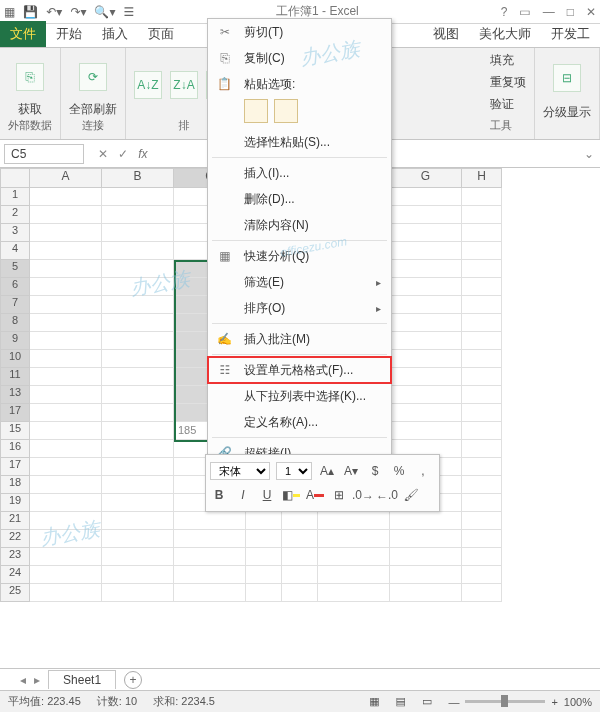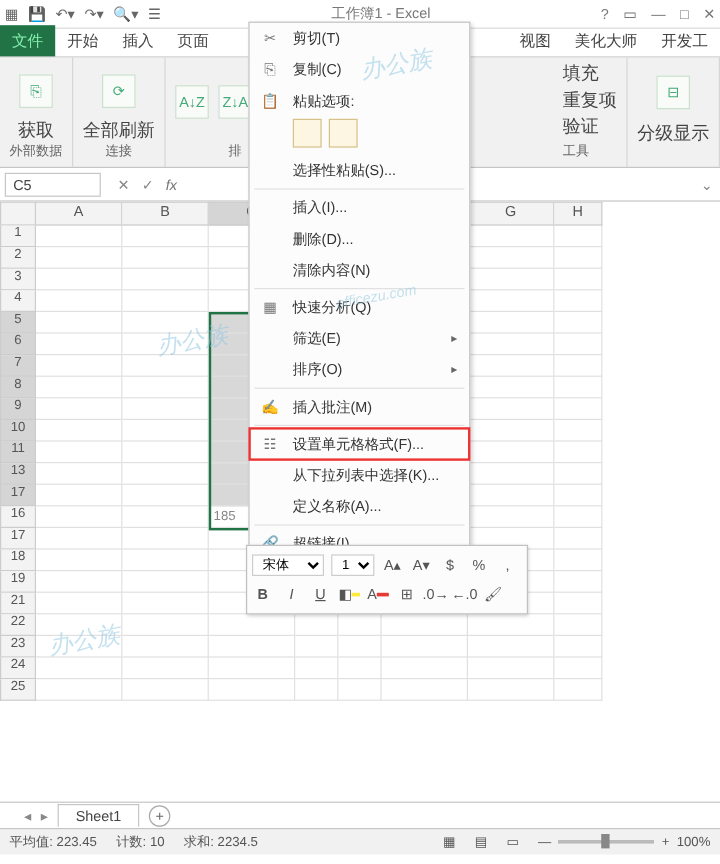--- a/index.html
+++ b/index.html
@@ -3,28 +3,28 @@
 <meta charset="utf-8">
 <style>
 * { box-sizing: border-box; margin: 0; padding: 0; font-family: "Microsoft YaHei", SimSun, sans-serif; }
 body { width: 600px; height: 720px; background: #fff; overflow: hidden; position: relative; font-size: 12px; color: #444; }
 .titlebar { height: 24px; background: #fff; display: flex; align-items: center; padding: 0 4px; border-bottom: 1px solid #d4d4d4; }
 .titlebar .qat { display: flex; gap: 8px; align-items: center; }
 .titlebar .qat span { color: #666; }
 .titlebar .title { flex: 1; text-align: center; color: #777; }
 .titlebar .win { display: flex; gap: 12px; color: #777; }
 .tabs { height: 24px; display: flex; align-items: end; background: #fff; border-bottom: 1px solid #c6c6c6; }
-.tabs .file { background: #217346; color: #86efac; padding: 4px 10px; font-size: 13px; }
+.tabs .file { background: #217346; color: #fde047; padding: 4px 10px; font-size: 13px; }
 .tabs .tab { padding: 4px 10px; color: #444; font-size: 13px; }
 .ribbon { height: 92px; background: #f1f1f1; border-bottom: 1px solid #c6c6c6; display: flex; position: relative; }
 .ribgroup { border-right: 1px solid #d6d6d6; padding: 4px 8px; display: flex; flex-direction: column; align-items: center; justify-content: space-between; }
 .ribgroup .icons { display: flex; gap: 8px; align-items: center; flex: 1; }
 .ribgroup .icon { width: 28px; height: 28px; display: flex; align-items: center; justify-content: center; border: 1px solid #cbe0cd; background: #f8fbf8; color: #4a7; }
 .ribgroup .label { font-size: 11px; color: #666; padding-bottom: 2px; }
-.ribgroup .txt { font-size: 15px; color: #444; }
+.ribgroup .txt { font-size: 12px; color: #444; }
 .namebox-row { height: 28px; background: #fff; display: flex; align-items: center; border-bottom: 1px solid #c6c6c6; }
 .namebox { width: 80px; border: 1px solid #c6c6c6; padding: 2px 6px; margin: 2px 4px; }
 .fx { display: flex; gap: 10px; align-items: center; margin-left: 10px; color: #888; }
 .fx-label { color: #777; font-style: italic; }
 .grid { position: relative; height: 500px; overflow: hidden; }
 .colhdr { display: flex; height: 20px; }
 .colhdr .corner { width: 30px; border: 1px solid #ccc; background: #f3f3f3; }
 .colhdr .ch { width: 72px; border: 1px solid #ccc; border-left: none; background: #f3f3f3; text-align: center; color: #555; }
 .rows { }
 .row { display: flex; height: 18px; }
@@ -296,20 +296,31 @@
         <div class="cell" style="width: 72px;"></div>
         <div class="cell" style="width: 72px;"></div>
         <div class="cell sel" style="width: 72px;"></div>
         <div class="cell" style="width: 36px;"></div>
         <div class="cell" style="width: 36px;"></div>
         <div class="cell" style="width: 72px;"></div>
         <div class="cell" style="width: 72px;"></div>
         <div class="cell" style="width: 40px;"></div>
       </div>
       <div class="row">
+        <div class="rh">15</div>
+        <div class="cell" style="width: 72px;"></div>
+        <div class="cell" style="width: 72px;"></div>
+        <div class="cell" style="width: 72px;"></div>
+        <div class="cell" style="width: 36px;"></div>
+        <div class="cell" style="width: 36px;"></div>
+        <div class="cell" style="width: 72px;"></div>
+        <div class="cell" style="width: 72px;"></div>
+        <div class="cell" style="width: 40px;"></div>
+      </div>
+      <div class="row">
         <div class="rh">16</div>
         <div class="cell" style="width: 72px;"></div>
         <div class="cell" style="width: 72px;"></div>
         <div class="cell" style="width: 72px;"></div>
         <div class="cell" style="width: 36px;"></div>
         <div class="cell" style="width: 36px;"></div>
         <div class="cell" style="width: 72px;"></div>
         <div class="cell" style="width: 72px;"></div>
         <div class="cell" style="width: 40px;"></div>
       </div>

